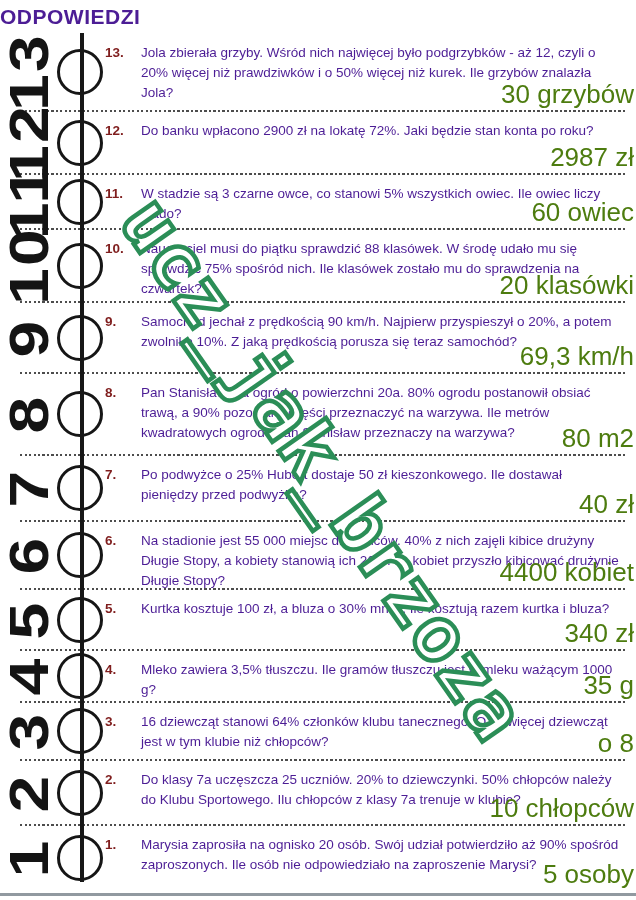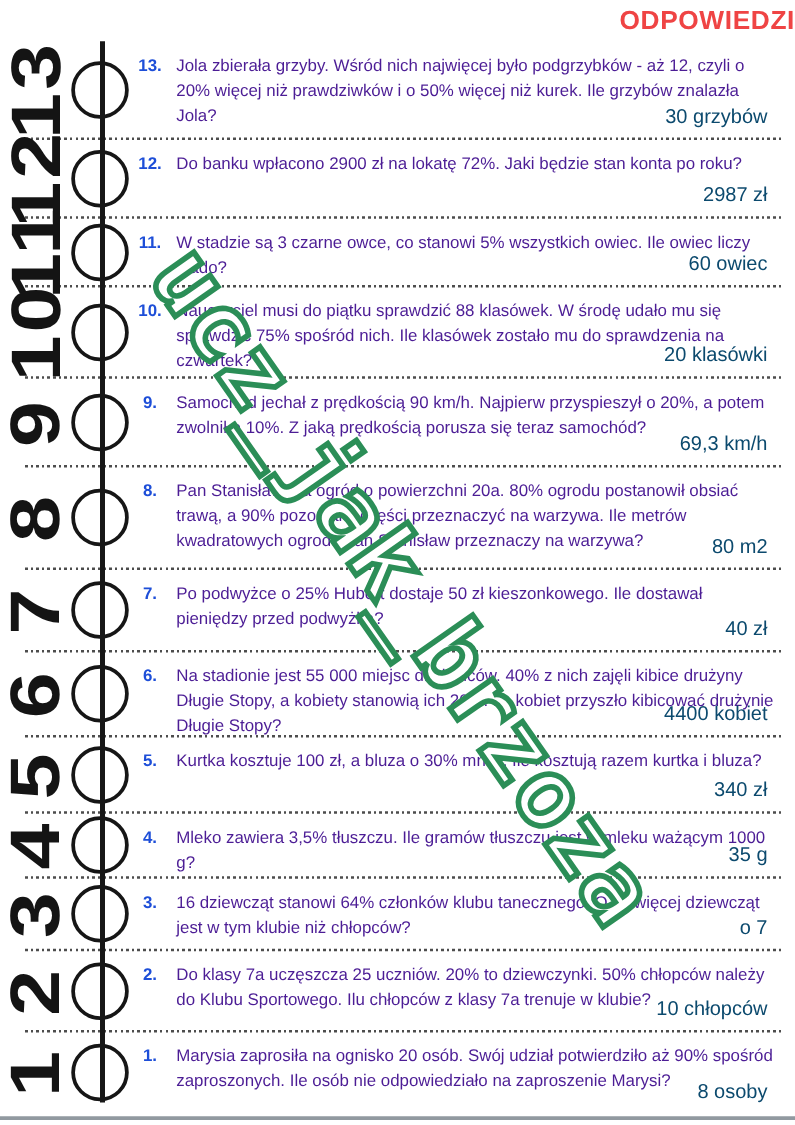--- a/index.html
+++ b/index.html
@@ -1,43 +1,43 @@
 <!DOCTYPE html>
 <html><head>
 <meta charset="utf-8">
 <style>
   html,body{margin:0;padding:0;}
   body{background:#e9e9e9;font-family:"Liberation Sans", sans-serif;}
   #page{position:relative;width:636px;height:900px;background:#ffffff;overflow:hidden;}
 
   
-  #title{position:absolute;top:5px;left:0;width:100%;text-align:right;
-         font-size:21px;font-weight:700;letter-spacing:.5px;color:#ef4444;}
+  #title{position:absolute;top:5px;left:0;width:100%;text-align:left;
+         font-size:21px;font-weight:700;letter-spacing:.5px;color:#4c1d95;}
 
   
   #rail-line{position:absolute;left:80px;top:33px;width:4px;height:849px;background:#171717;z-index:3;}
 
   
   #bottom-line{position:absolute;left:0;top:893px;width:100%;height:3px;background:#9199a0;}
 
   
   .q{position:absolute;left:0;width:636px;}
   .q .sep{position:absolute;left:20px;right:10px;bottom:-1px;height:2px;
           background-image:repeating-linear-gradient(90deg,#4d4d4d 0 2px,transparent 2px 4.5px);}
   .rail-num{position:absolute;left:0;top:0;bottom:0;width:58px;display:flex;
             align-items:center;justify-content:center;z-index:2;}
   .rail-num span{display:block;transform:rotate(-90deg) scale(1.18,1);white-space:nowrap;
             font-size:56px;font-weight:700;letter-spacing:2px;line-height:1;color:#141414;}
   .circle{position:absolute;left:57px;top:50%;transform:translateY(-50%);
           width:40px;height:40px;border:3px solid #161616;border-radius:50%;
           background:transparent;z-index:2;}
   .content{position:absolute;left:105px;right:16px;top:10px;display:flex;gap:6px;z-index:1;}
-  .qnum{flex:0 0 30px;text-align:center;font-weight:700;font-size:13.5px;line-height:20px;color:#1d4ed8;}
+  .qnum{flex:0 0 30px;text-align:left;font-weight:700;font-size:13.5px;line-height:20px;color:#7f1d1d;}
   .qtext{margin:0;flex:1;font-size:13.5px;line-height:20px;color:#4c1d95;}
-  .answer{position:absolute;right:22px;bottom:5px;font-size:16px;line-height:24px;color:#0c4a6e;z-index:1;}
+  .answer{position:absolute;right:2px;bottom:5px;font-size:26px;line-height:24px;color:#4d7c0f;z-index:1;}
 
   
   #q13{top:33px;height:78px}
   #q12{top:111px;height:63px}
   #q11{top:174px;height:55px}
   #q10{top:229px;height:73px}
   #q9 {top:302px;height:71px}
   #q8 {top:373px;height:82px}
   #q7 {top:455px;height:66px}
   #q6 {top:521px;height:68px}
@@ -193,21 +193,21 @@
 
   <section class="q" id="q3">
     <div class="rail-num">
         <span>3</span>
       </div>
     <div class="circle"></div>
     <div class="content">
       <span class="qnum">3.</span>
       <p class="qtext">16 dziewcząt stanowi 64% członków klubu tanecznego. O ile więcej dziewcząt jest w tym klubie niż chłopców?</p>
     </div>
-    <div class="answer">o 7</div>
+    <div class="answer">o 8</div>
     <div class="sep"></div>
   </section>
 
   <section class="q" id="q2">
     <div class="rail-num">
         <span>2</span>
       </div>
     <div class="circle"></div>
     <div class="content">
       <span class="qnum">2.</span>
@@ -219,18 +219,18 @@
 
   <section class="q" id="q1">
     <div class="rail-num">
         <span>1</span>
       </div>
     <div class="circle"></div>
     <div class="content">
       <span class="qnum">1.</span>
       <p class="qtext">Marysia zaprosiła na ognisko 20 osób. Swój udział potwierdziło aż 90% spośród zaproszonych. Ile osób nie odpowiedziało na zaproszenie Marysi?</p>
     </div>
-    <div class="answer">8 osoby</div>
+    <div class="answer">5 osoby</div>
   </section>
 
   <div id="watermark">ucz_jak_brzoza</div>
   <div id="bottom-line"></div>
 </div>
 
 </body></html>

